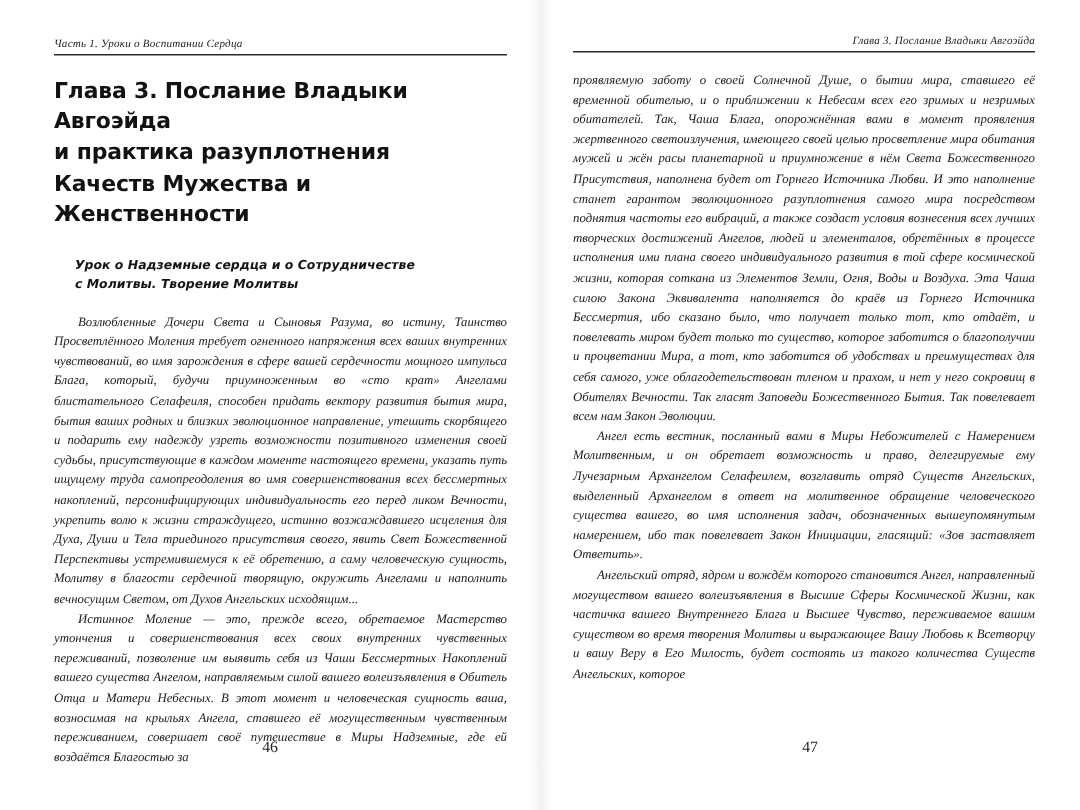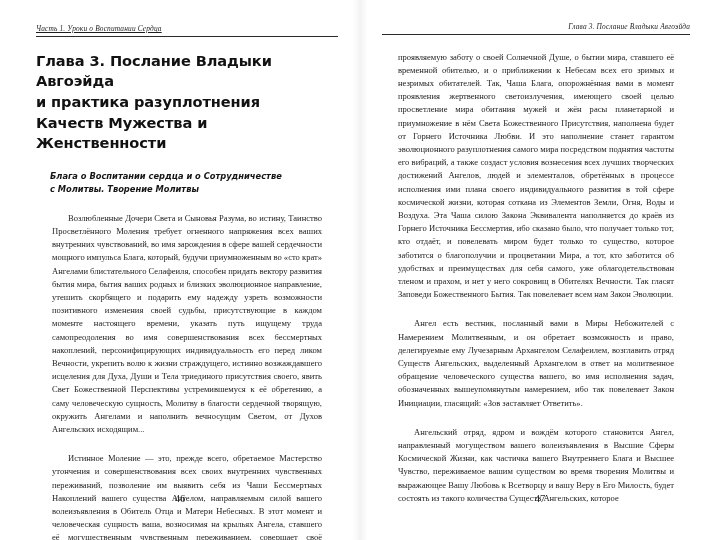--- a/index.html
+++ b/index.html
@@ -49,21 +49,21 @@
   .page-right { padding: 22px 30px 0 22px; }
 
   .running-head {
     font-style: italic;
     font-size: 7.4px;
     letter-spacing: 0.15px;
     color: #1d1d1d;
     padding-bottom: 2.5px;
     white-space: nowrap;
   }
-  .running-head.left  { text-align: left; text-decoration: underline; }
+  .running-head.left  { text-align: left; }
   .running-head.right { text-align: right; }
 
   .head-rule {
     border: 0;
     border-top: 1.1px solid #2a2a2a;
     margin: 0 0 14px 0;
     width: 100%;
   }
   .page-right .head-rule { margin-bottom: 12px; }
 
@@ -84,26 +84,27 @@
     font-weight: bold;
     font-size: 8.3px;
     line-height: 1.55;
     color: #151515;
     margin: 0 0 12px 14px;
   }
   .lesson-heading .tl { display: block; }
 
   .body-text {
     font-family: "Liberation Serif", "DejaVu Serif", serif;
+    font-style: italic;
     font-size: 8.55px;
     line-height: 1.545;
     text-align: justify;
     text-justify: inter-word;
     color: #1b1b1b;
-    margin: 16px;
+    margin: 0;
   }
   .body-text + .body-text { margin-top: 0; }
   .body-text.indent { text-indent: 16px; }
 
   .folio {
     position: absolute;
     bottom: 36px;
     width: 100%;
     left: 0;
     text-align: center;
@@ -126,21 +127,21 @@
     <div class="running-head left">Часть 1. Уроки о Воспитании Сердца</div>
     <hr class="head-rule">
 
     <h1 class="chapter-title">
       <span class="tl">Глава 3. Послание Владыки Авгоэйда</span>
       <span class="tl">и практика разуплотнения</span>
       <span class="tl">Качеств Мужества и Женственности</span>
     </h1>
 
     <h2 class="lesson-heading">
-      <span class="tl">Блага о Воспитании сердца и о Сотрудничестве</span>
+      <span class="tl">Урок о Надземные сердца и о Сотрудничестве</span>
       <span class="tl">с Молитвы. Творение Молитвы</span>
     </h2>
 
     <p class="body-text indent">Возлюбленные Дочери Света и Сыновья Разума, во истину, Таинство Просветлённого Моления требует огненного напряжения всех ваших внутренних чувствований, во имя зарождения в сфере вашей сердечности мощного импульса Блага, который, будучи приумноженным во «сто крат» Ангелами блистательного Селафеиля, способен придать вектору развития бытия мира, бытия ваших родных и близких эволюционное направление, утешить скорбящего и подарить ему надежду узреть возможности позитивного изменения своей судьбы, присутствующие в каждом моменте настоящего времени, указать путь ищущему труда самопреодоления во имя совершенствования всех бессмертных накоплений, персонифицирующих индивидуальность его перед ликом Вечности, укрепить волю к жизни страждущего, истинно возжаждавшего исцеления для Духа, Души и Тела триединого присутствия своего, явить Свет Божественной Перспективы устремившемуся к её обретению, а саму человеческую сущность, Молитву в благости сердечной творящую, окружить Ангелами и наполнить вечносущим Светом, от Духов Ангельских исходящим...</p>
     <p class="body-text indent">Истинное Моление — это, прежде всего, обретаемое Мастерство утончения и совершенствования всех своих внутренних чувственных переживаний, позволение им выявить себя из Чаши Бессмертных Накоплений вашего существа Ангелом, направляемым силой вашего волеизъявления в Обитель Отца и Матери Небесных. В этот момент и человеческая сущность ваша, возносимая на крыльях Ангела, ставшего её могущественным чувственным переживанием, совершает своё путешествие в Миры Надземные, где ей воздаётся Благостью за</p>
 
     <div class="folio">46</div>
   </div>
 
   <div class="page page-right">

